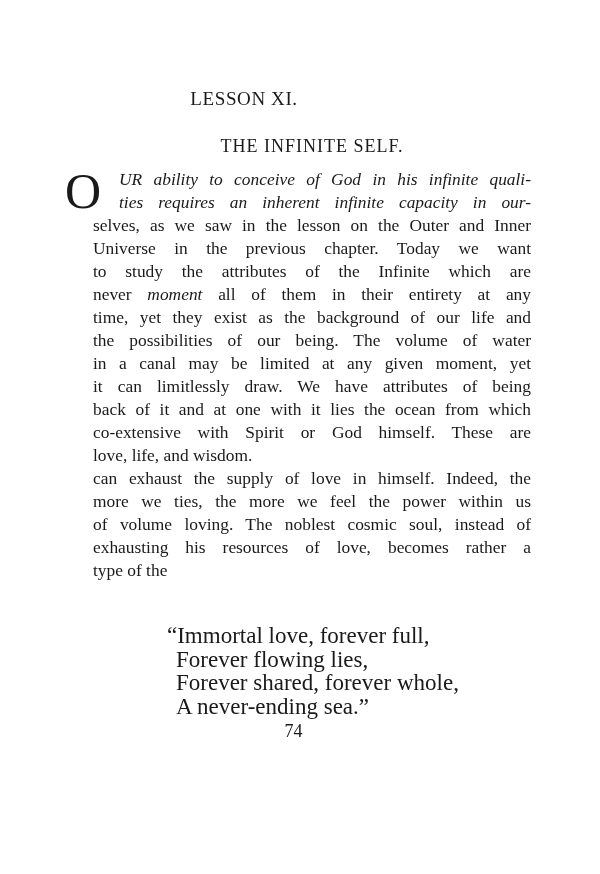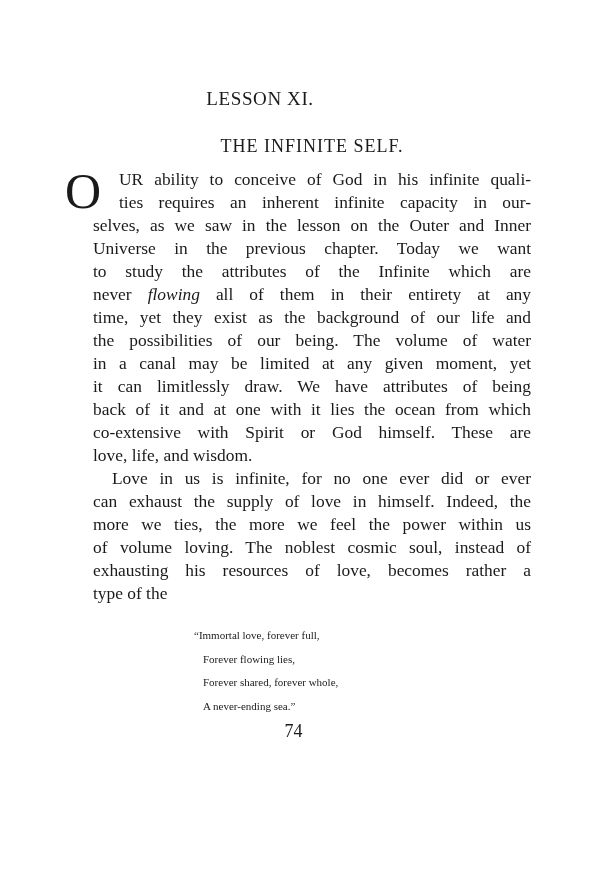--- a/index.html
+++ b/index.html
@@ -18,21 +18,21 @@
   .page {
     position: absolute;
     left: 0;
     top: 0;
     width: 600px;
     height: 874px;
   }
   .lesson-number {
     position: absolute;
     top: 88px;
-    left: 16px;
+    left: 0;
     width: 488px;
     text-align: center;
     font-size: 19px;
     letter-spacing: 0.6px;
   }
   .lesson-title {
     position: absolute;
     top: 136px;
     left: 12px;
     width: 600px;
@@ -55,42 +55,42 @@
     text-align-last: justify;
     white-space: nowrap;
     height: 23px;
     overflow: visible;
   }
   .line.last {
     text-align-last: left;
   }
   .line.indent-drop {
     padding-left: 26px;
+    font-style: italic;
   }
   .line.indent-para {
     padding-left: 19px;
   }
   .drop-cap {
     position: absolute;
     left: -28px;
     top: 3px;
     font-size: 50px;
     line-height: 40px;
     font-weight: normal;
   }
   em {
     font-style: italic;
   }
   .poem {
     position: absolute;
     left: 167px;
     top: 624px;
-    font-size: 11px;
+    font-size: 23px;
     line-height: 23.5px;
-    margin-left: 27px;
   }
   .poem-line {
     display: block;
     white-space: nowrap;
   }
   .poem-line.continuation {
     padding-left: 9px;
   }
   .page-number {
     position: absolute;
@@ -111,32 +111,31 @@
 
   <div class="body-text">
     <span class="drop-cap">O</span>
 
     <div>
       <span class="line indent-drop">UR ability to conceive of God in his infinite quali-</span>
       <span class="line indent-drop">ties requires an inherent infinite capacity in our-</span>
       <span class="line">selves, as we saw in the lesson on the Outer and Inner</span>
       <span class="line">Universe in the previous chapter.  Today we want</span>
       <span class="line">to study the attributes of the Infinite which are</span>
-      <span class="line"><span>never </span><em>flowing</em><span> all of them in their entirety at any</span></span>
+      <span class="line"><span>never </span><em>moment</em><span> all of them in their entirety at any</span></span>
       <span class="line">time, yet they exist as the background of our life and</span>
       <span class="line">the possibilities of our being.  The volume of water</span>
       <span class="line">in a canal may be limited at any given moment, yet</span>
       <span class="line">it can limitlessly draw.  We have attributes of being</span>
       <span class="line">back of it and at one with it lies the ocean from which</span>
       <span class="line">co-extensive with Spirit or God himself.  These are</span>
       <span class="line last">love, life, and wisdom.</span>
     </div>
 
     <div>
-      <span class="line indent-para">Love in us is infinite, for no one ever did or ever</span>
       <span class="line">can exhaust the supply of love in himself.  Indeed, the</span>
       <span class="line">more we ties, the more we feel the power within us</span>
       <span class="line">of volume loving.  The noblest cosmic soul, instead of</span>
       <span class="line">exhausting his resources of love, becomes rather a</span>
       <span class="line last">type of the</span>
     </div>
   </div>
 
   <div class="poem">
     <span class="poem-line">“Immortal love, forever full,</span>

